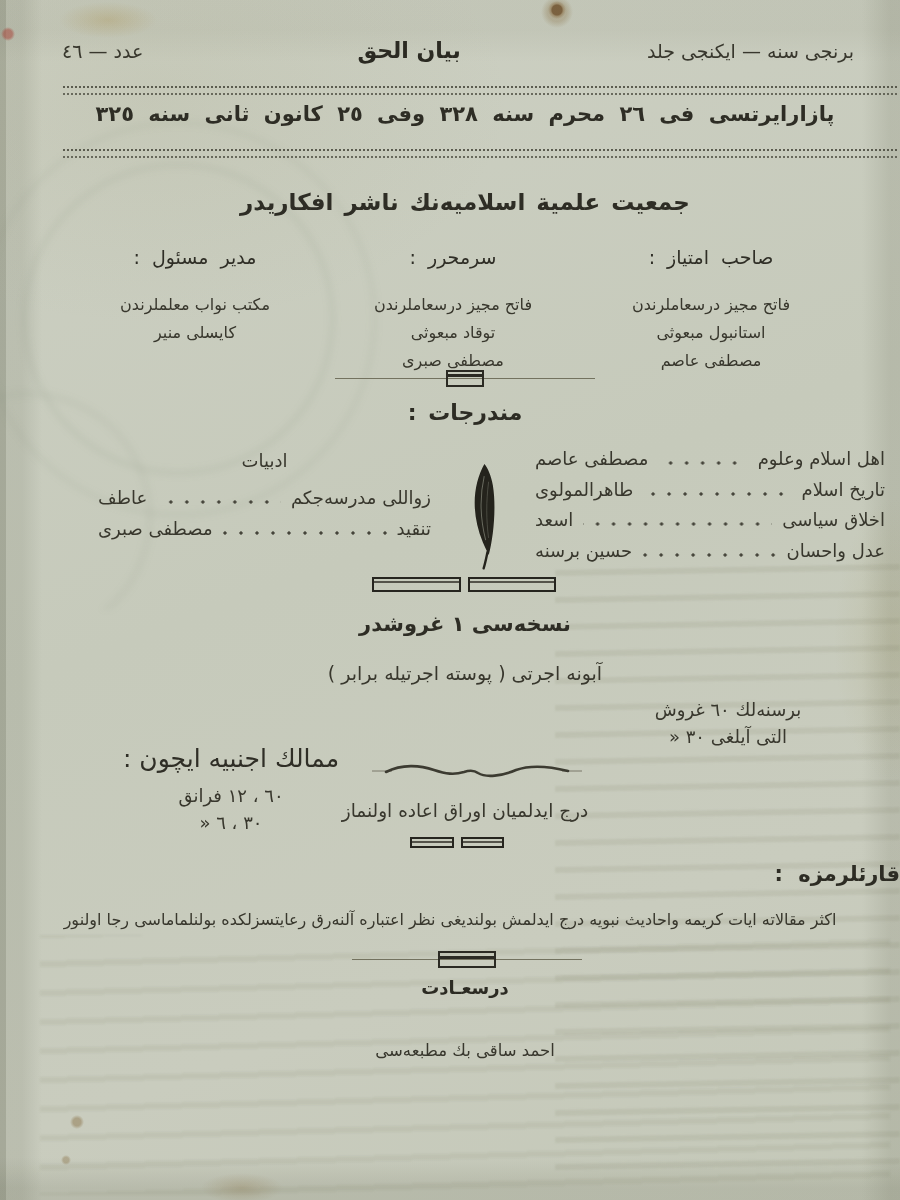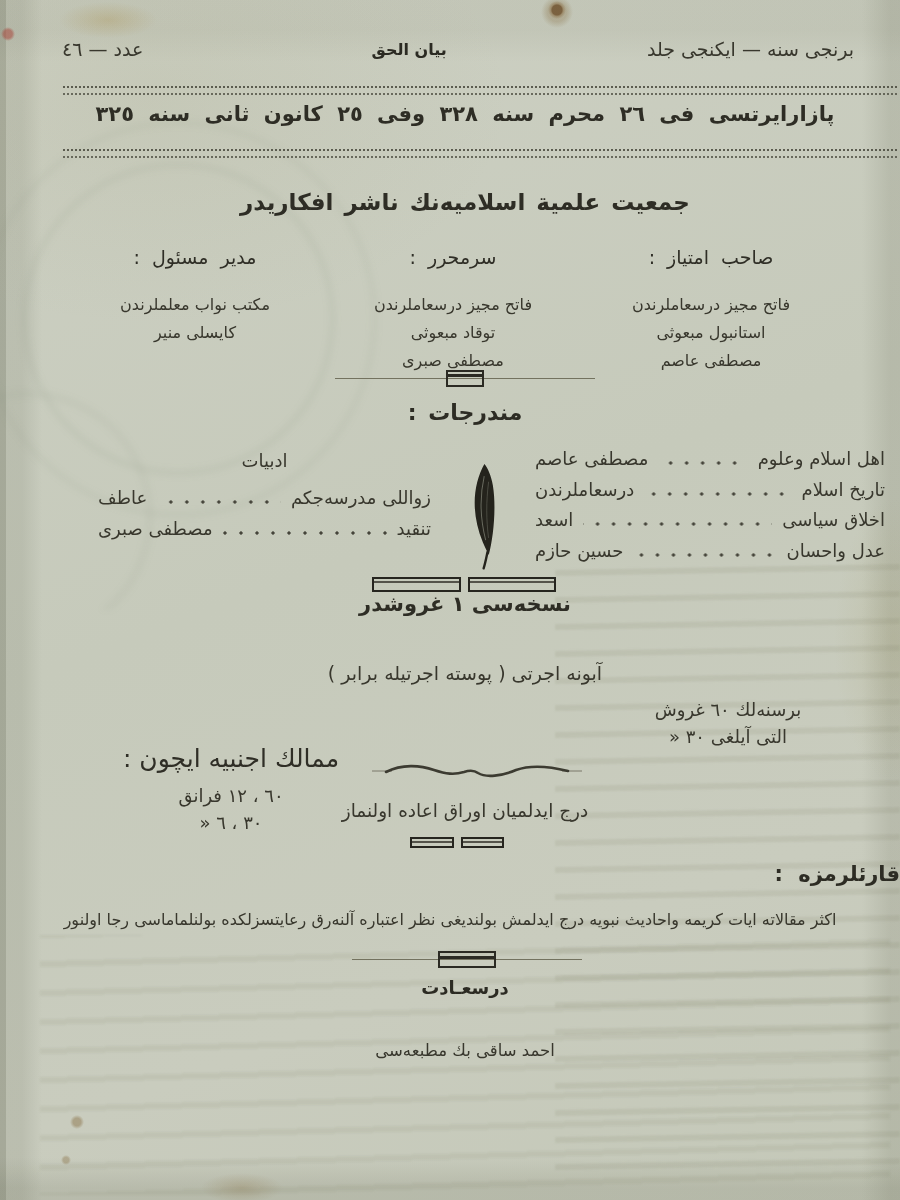--- a/index.html
+++ b/index.html
@@ -33,21 +33,21 @@
   .bleed-right{position:absolute;top:558px;right:0;width:345px;height:625px;pointer-events:none;filter:blur(1px);transform:skewY(-1deg);
     background:repeating-linear-gradient(0deg, rgba(0,0,0,0) 0 16px, rgba(110,116,84,.11) 16px 22px, rgba(0,0,0,0) 22px 27px);}
   .bleed-bottom{position:absolute;top:935px;left:40px;right:10px;height:260px;pointer-events:none;filter:blur(1.2px);
     background:repeating-linear-gradient(-1.5deg, rgba(0,0,0,0) 0 18px, rgba(110,116,84,.09) 18px 24px, rgba(0,0,0,0) 24px 29px);}
 
   .center{position:absolute;left:30px;right:0;text-align:center;}
 
   
   .header-row{position:absolute;top:38px;left:62px;right:46px;display:flex;justify-content:space-between;align-items:center;}
   .h-side{font-size:19px;white-space:nowrap;}
-  .h-title{font-size:16px;font-weight:700;color:#2b2a22;white-space:nowrap;margin-left:28px;}
+  .h-title{font-size:22px;font-weight:700;color:#2b2a22;white-space:nowrap;margin-left:28px;}
 
   
   .rule-dd{position:absolute;left:63px;right:3px;height:10px;
     background-image:
       repeating-linear-gradient(90deg, rgba(72,72,60,.85) 0 2px, rgba(72,72,60,0) 2px 4px),
       repeating-linear-gradient(90deg, rgba(72,72,60,.75) 0 2px, rgba(72,72,60,0) 2px 4px);
     background-size:100% 2px,100% 2px;background-position:0 0,0 7px;background-repeat:no-repeat;}
 
   .date-line{top:102px;font-size:21px;font-weight:700;color:#2e2d25;word-spacing:7px;}
   .subtitle{top:189px;font-size:23px;font-weight:700;color:#2e2d25;word-spacing:3px;}
@@ -77,21 +77,21 @@
   .toc-title,.toc-author{white-space:nowrap;}
   .leader{flex:1;align-self:center;height:10px;margin:0 10px;
     background-image:radial-gradient(circle 1.7px,#45443a 0 1.5px,rgba(0,0,0,0) 1.7px);
     background-size:16px 10px;background-repeat:repeat-x;background-position:center;}
 
   
   .dbars{position:absolute;display:flex;gap:7px;}
   .dbar{flex:1;height:11px;border:2.5px solid #26251f;background:linear-gradient(to bottom,rgba(0,0,0,0) 0 2px,#54534a 2px 4px,rgba(0,0,0,0) 4px);}
   .dbars.small .dbar{height:7px;border-width:2px;}
 
-  .copy-price{top:592px;font-size:21px;font-weight:700;color:#2e2d25;}
+  .copy-price{top:612px;font-size:21px;font-weight:700;color:#2e2d25;}
   .sub-heading{top:662px;font-size:19px;}
   .sub-col{position:absolute;text-align:center;}
   .sub-col .sub-title{font-size:25px;margin-bottom:9px;color:#2f2e26;margin-top:48px;}
   .sub-col .sub-line{font-size:18px;line-height:27px;}
   .sub-domestic{top:696px;right:22px;width:300px;}
   .sub-foreign{top:696px;left:86px;width:290px;}
 
   .wavy{position:absolute;top:762px;left:372px;}
 
   .notice{top:800px;font-size:18.5px;}
@@ -153,31 +153,31 @@
   <div class="contents">
     <div class="toc-col-right">
       <div class="toc-row">
         <span class="toc-title">اهل اسلام وعلوم</span>
         <span class="leader"></span>
         <span class="toc-author">مصطفى عاصم</span>
       </div>
       <div class="toc-row">
         <span class="toc-title">تاريخ اسلام</span>
         <span class="leader"></span>
-        <span class="toc-author">درسعاملرندن</span>
+        <span class="toc-author">طاهرالمولوى</span>
       </div>
       <div class="toc-row">
         <span class="toc-title">اخلاق سياسى</span>
         <span class="leader"></span>
         <span class="toc-author">اسعد</span>
       </div>
       <div class="toc-row">
         <span class="toc-title">عدل واحسان</span>
         <span class="leader"></span>
-        <span class="toc-author">حسين حازم</span>
+        <span class="toc-author">حسين برسنه</span>
       </div>
     </div>
 
     <div class="toc-quill">
       <svg viewBox="0 0 50 112" width="50" height="112" aria-hidden="true">
         <path d="M27 4 C14 24 10 52 20 82 C22 88 24 92 25 95 C31 78 36 48 34 26 C33 16 30 8 27 4 Z" fill="#24231c"></path>
         <path d="M24 92 C22 99 21 103 19 108" stroke="#24231c" stroke-width="2.4" fill="none" stroke-linecap="round"></path>
         <path d="M26 16 C20 36 19 58 23 80" stroke="#8e9083" stroke-width="1" fill="none" opacity="0.65"></path>
         <path d="M30 22 C26 42 25 60 26 78" stroke="#8e9083" stroke-width="0.8" fill="none" opacity="0.45"></path>
       </svg>

